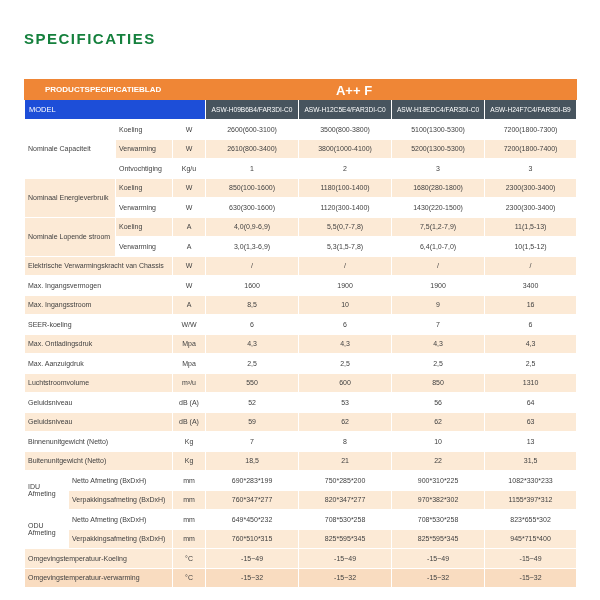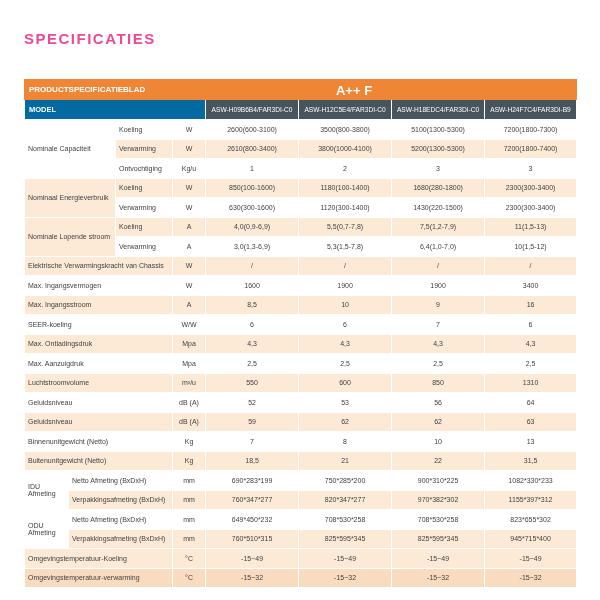--- a/index.html
+++ b/index.html
@@ -1,43 +1,43 @@
 <!DOCTYPE html>
 <html><head>
 <meta charset="utf-8">
 <style>
   * { margin:0; padding:0; box-sizing:border-box; }
   html,body { width:600px; height:600px; background:#ffffff; overflow:hidden; }
   body { font-family:"Liberation Sans", sans-serif; color:#3f3f3f; }
   .page { padding:30px 24px 0 24px; }
   h1.page-title {
-    color:#ec4899; font-size:15px; font-weight:bold; letter-spacing:1.5px;
+    color:#15803d; font-size:15px; font-weight:bold; letter-spacing:1.5px;
     margin-bottom:32px;
   }
   table.spec { border-collapse:collapse; table-layout:fixed; width:552px; }
   th, td {
     border:1px solid #ffffff; font-size:7px; height:19.5px;
     padding:1px 2px; vertical-align:middle; text-align:center; overflow:hidden;
     font-weight:normal;
   }
   
   tr.bar th {
     background:#ef8636; border:1px solid #ef8636; color:#ffffff;
-    text-align:left; font-size:8px; font-weight:bold; height:20px; padding-left:4px;
+    text-align:left; font-size:8px; font-weight:bold; height:20px; padding-left:20px;
   }
   tr.bar th.bar-right { position:relative; }
   .rating {
     position:absolute; left:40%; top:50%; transform:translate(-50%,-50%);
     font-weight:bold; font-size:13px; white-space:nowrap;
   }
   
   tr.model-row th { height:20px; }
   th.model-label {
-    background:#0369a1; color:#ffffff; text-align:left; font-size:7.5px;
-    font-weight:bold; padding-left:4px;
+    background:#1d4ed8; color:#ffffff; text-align:left; font-size:7.5px;
+    font-weight:normal; padding-left:4px;
   }
   th.model-cell {
     background:#47545e; color:#ffffff; font-size:6.6px; padding:1px;
   }
   
   td.row-label, td.group-label, td.sub-label { text-align:left; padding-left:3px; }
   tr.tint td { background:#fcead6; }
   tr.tint2 td { background:#f9dcc0; }
   td.group-label { background:#ffffff; }
 </style>

